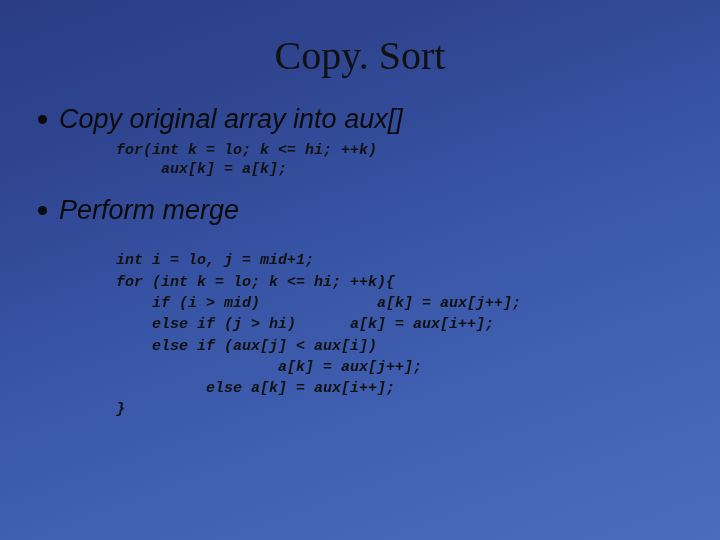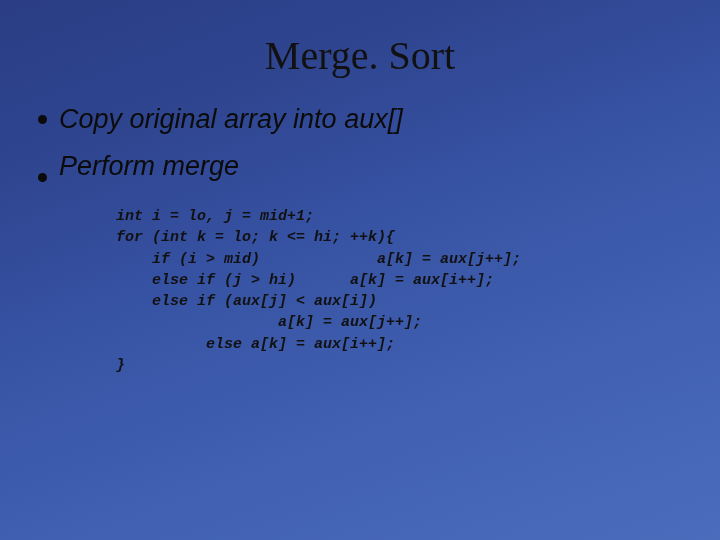--- a/index.html
+++ b/index.html
@@ -42,21 +42,20 @@
     font-style: italic;
   }
   .bullet-row {
     display: flex;
     align-items: center;
     margin-bottom: 6px;
   }
   .bullet-row.second {
     margin-top: 16px;
     margin-bottom: 14px;
-    align-items: flex-end;
   }
   .bullet-dot {
     width: 9px;
     height: 9px;
     border-radius: 50%;
     background: #0b0b0b;
     margin-right: 12px;
     flex: 0 0 auto;
   }
   .bullet-text {
@@ -84,29 +83,31 @@
     white-space: pre;
     margin-left: 78px;
     margin-top: 24px;
   }
 </style>
 </head>
 <body>
 
 <div class="slide">
 
-  <div class="title">Merge. Sort</div>
+  <div class="title">Copy. Sort</div>
 
   <div class="content">
 
     <div class="bullet-row">
       <div class="bullet-dot"></div>
       <div class="bullet-text">Copy original array into aux[]</div>
     </div>
 
+    <div class="code">for(int k = lo; k &lt;= hi; ++k)
+     aux[k] = a[k];</div>
 
     <div class="bullet-row second">
       <div class="bullet-dot"></div>
       <div class="bullet-text">Perform merge</div>
     </div>
 
     <div class="code2">int i = lo, j = mid+1;
 for (int k = lo; k &lt;= hi; ++k){
     if (i &gt; mid)             a[k] = aux[j++];
     else if (j &gt; hi)      a[k] = aux[i++];

